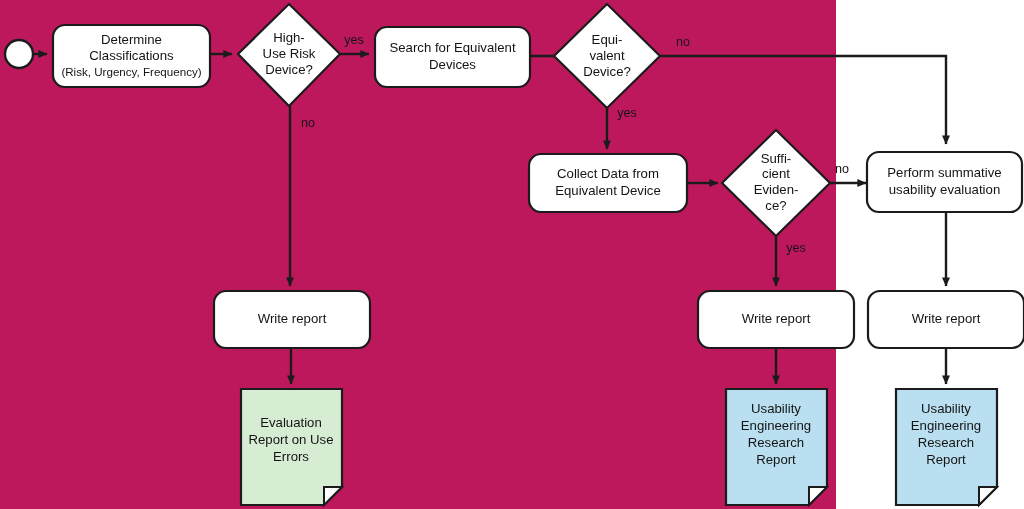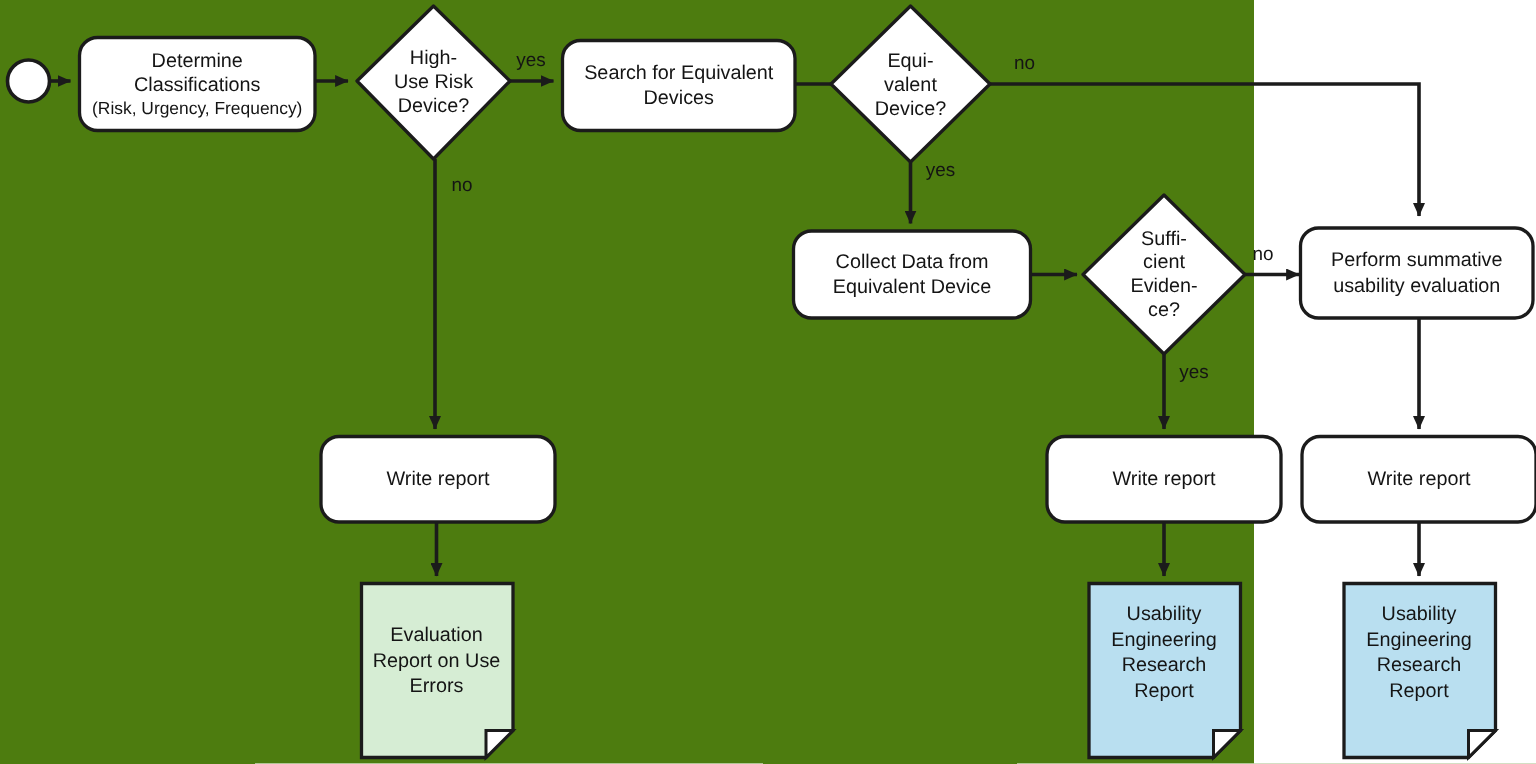--- a/index.html
+++ b/index.html
@@ -11,21 +11,21 @@
   body {
     width: 1024px;
     height: 509px;
     overflow: hidden;
     font-family: "Liberation Sans", sans-serif;
   }
   #flowchart-root {
     position: relative;
     width: 836px;
     height: 509px;
-    background: #4d7c0f;
+    background: #be185d;
   }
   svg#flow-svg {
     display: block;
     width: 1024px;
     height: 509px;
   }
   .node-shape {
     fill: #ffffff;
     stroke: #1b1b1b;
     stroke-width: 2.2;

